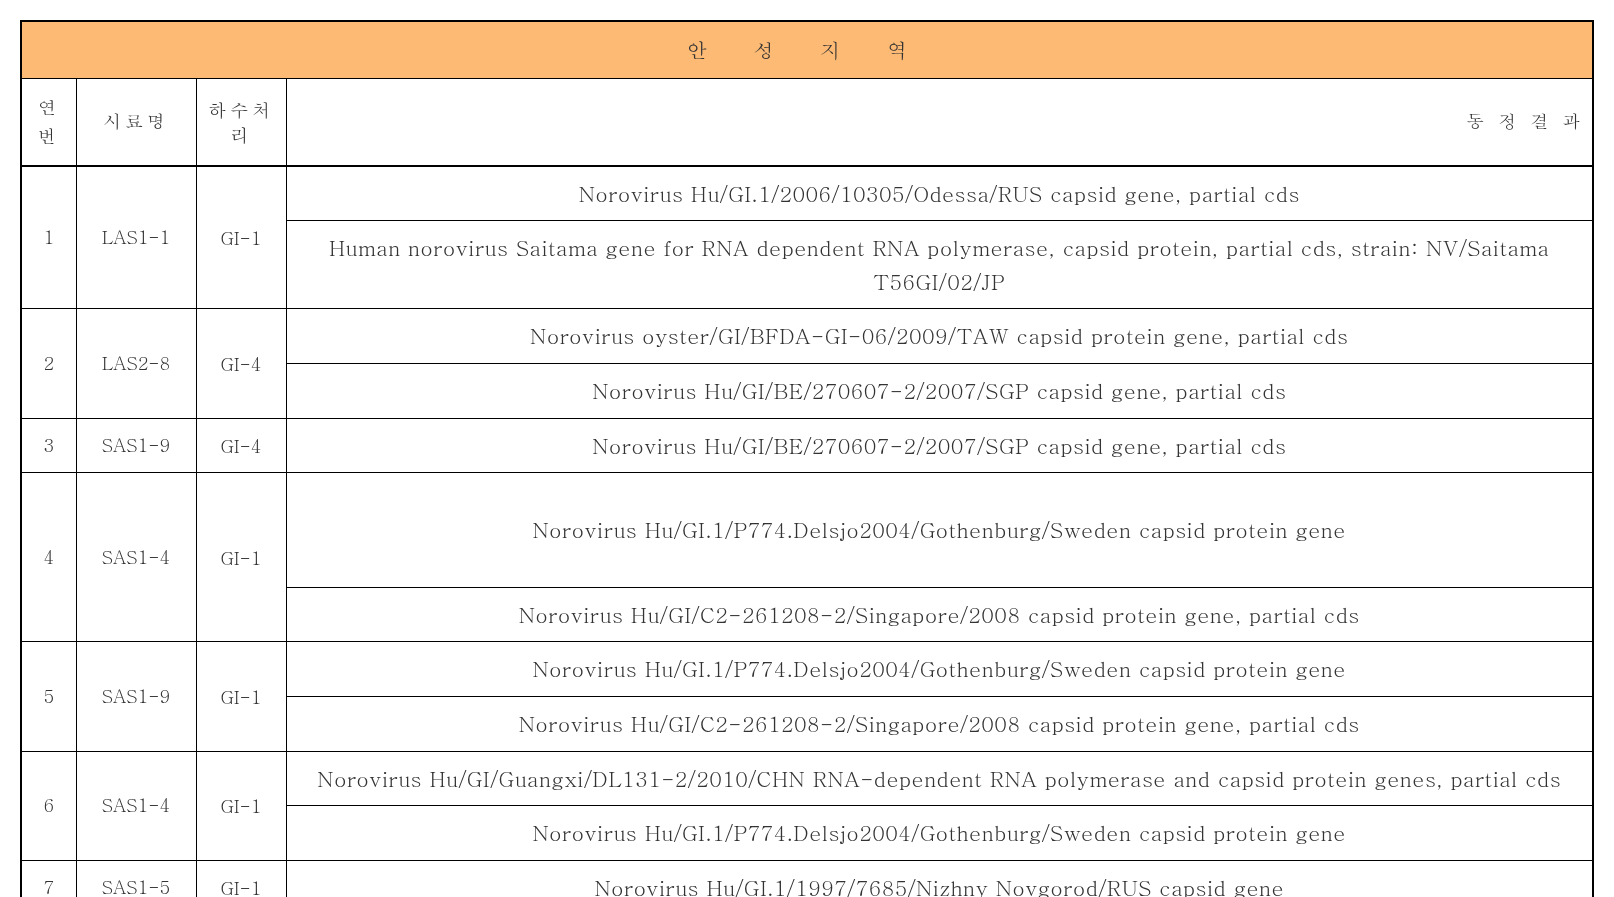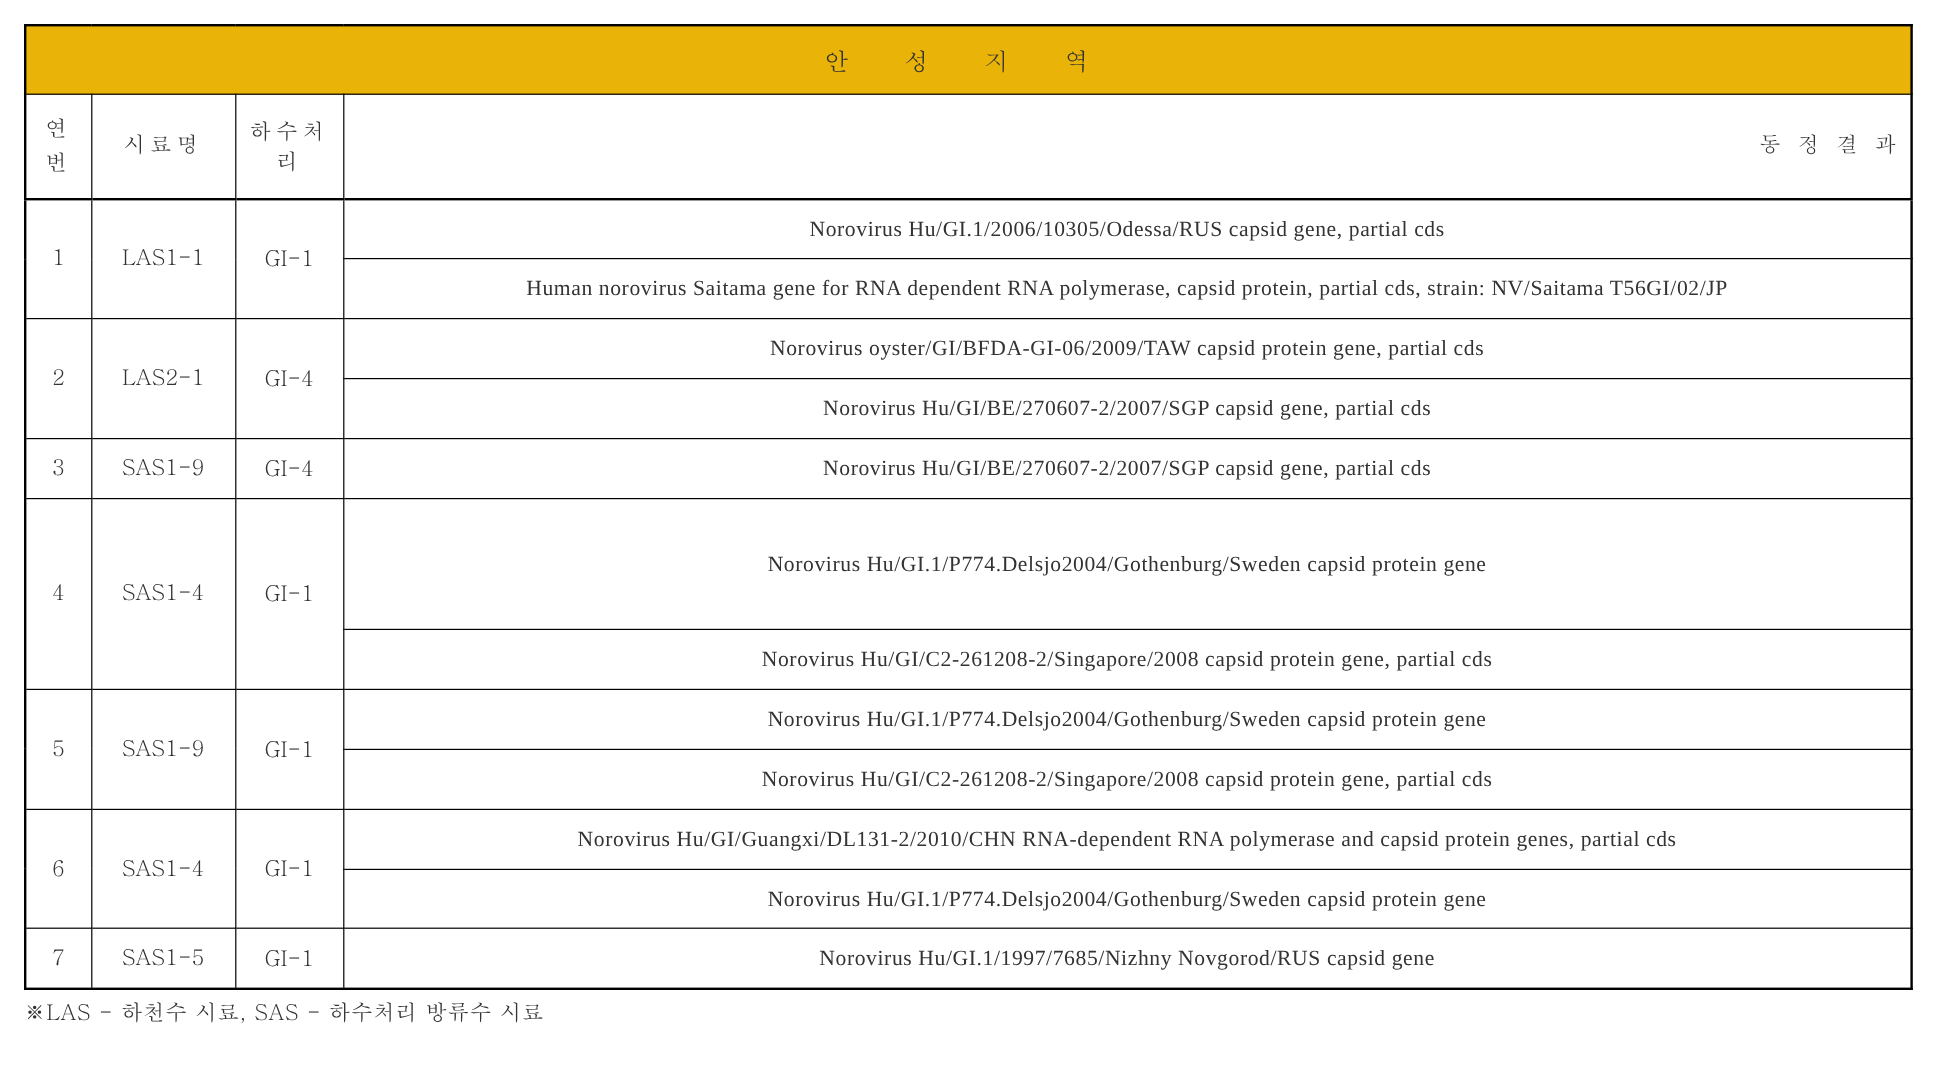--- a/index.html
+++ b/index.html
@@ -23,21 +23,21 @@
       border: 2px solid #000;
     }
     th, td {
       border: 1px solid #000;
       padding: 10px 8px;
       text-align: center;
       vertical-align: middle;
       line-height: 1.6;
     }
     .title-row th {
-      background: #eab308;
+      background: #fdba74;
       font-weight: normal;
       letter-spacing: 20px;
       font-size: 20px;
       padding: 12px;
     }
     .header-row th {
       background: #ffffff;
       font-weight: normal;
       padding: 14px 8px;
       border-bottom: 2px solid #000;
@@ -52,23 +52,22 @@
     .col-type {
       width: 90px;
       line-height: 1.4;
     }
     .col-result {
       letter-spacing: 1px;
       text-align: right;
     }
     td.result-cell {
       padding: 10px 20px;
-      font-size: 18px;
+      font-size: 21px;
       letter-spacing: 0.5px;
-      font-family: Liberation Serif, serif;
     }
     td.tall-cell {
       padding: 40px 20px;
     }
     .footnote {
       margin-top: 6px;
       font-size: 18px;
       letter-spacing: 0.5px;
     }
   </style>
@@ -93,21 +92,21 @@
           <td rowspan="2" class="col-num">1</td>
           <td rowspan="2" class="col-sample">LAS1-1</td>
           <td rowspan="2" class="col-type">GI-1</td>
           <td class="result-cell">Norovirus   Hu/GI.1/2006/10305/Odessa/RUS capsid gene, partial cds</td>
         </tr>
         <tr>
           <td class="result-cell">Human   norovirus Saitama gene for RNA dependent RNA polymerase, capsid protein,   partial cds, strain: NV/Saitama T56GI/02/JP</td>
         </tr>
         <tr>
           <td rowspan="2" class="col-num">2</td>
-          <td rowspan="2" class="col-sample">LAS2-1</td>
+          <td rowspan="2" class="col-sample">LAS2-8</td>
           <td rowspan="2" class="col-type">GI-4</td>
           <td class="result-cell">Norovirus   oyster/GI/BFDA-GI-06/2009/TAW capsid protein gene, partial cds</td>
         </tr>
         <tr>
           <td class="result-cell">Norovirus   Hu/GI/BE/270607-2/2007/SGP capsid gene, partial cds</td>
         </tr>
         <tr>
           <td rowspan="1" class="col-num">3</td>
           <td rowspan="1" class="col-sample">SAS1-9</td>
           <td rowspan="1" class="col-type">GI-4</td>

